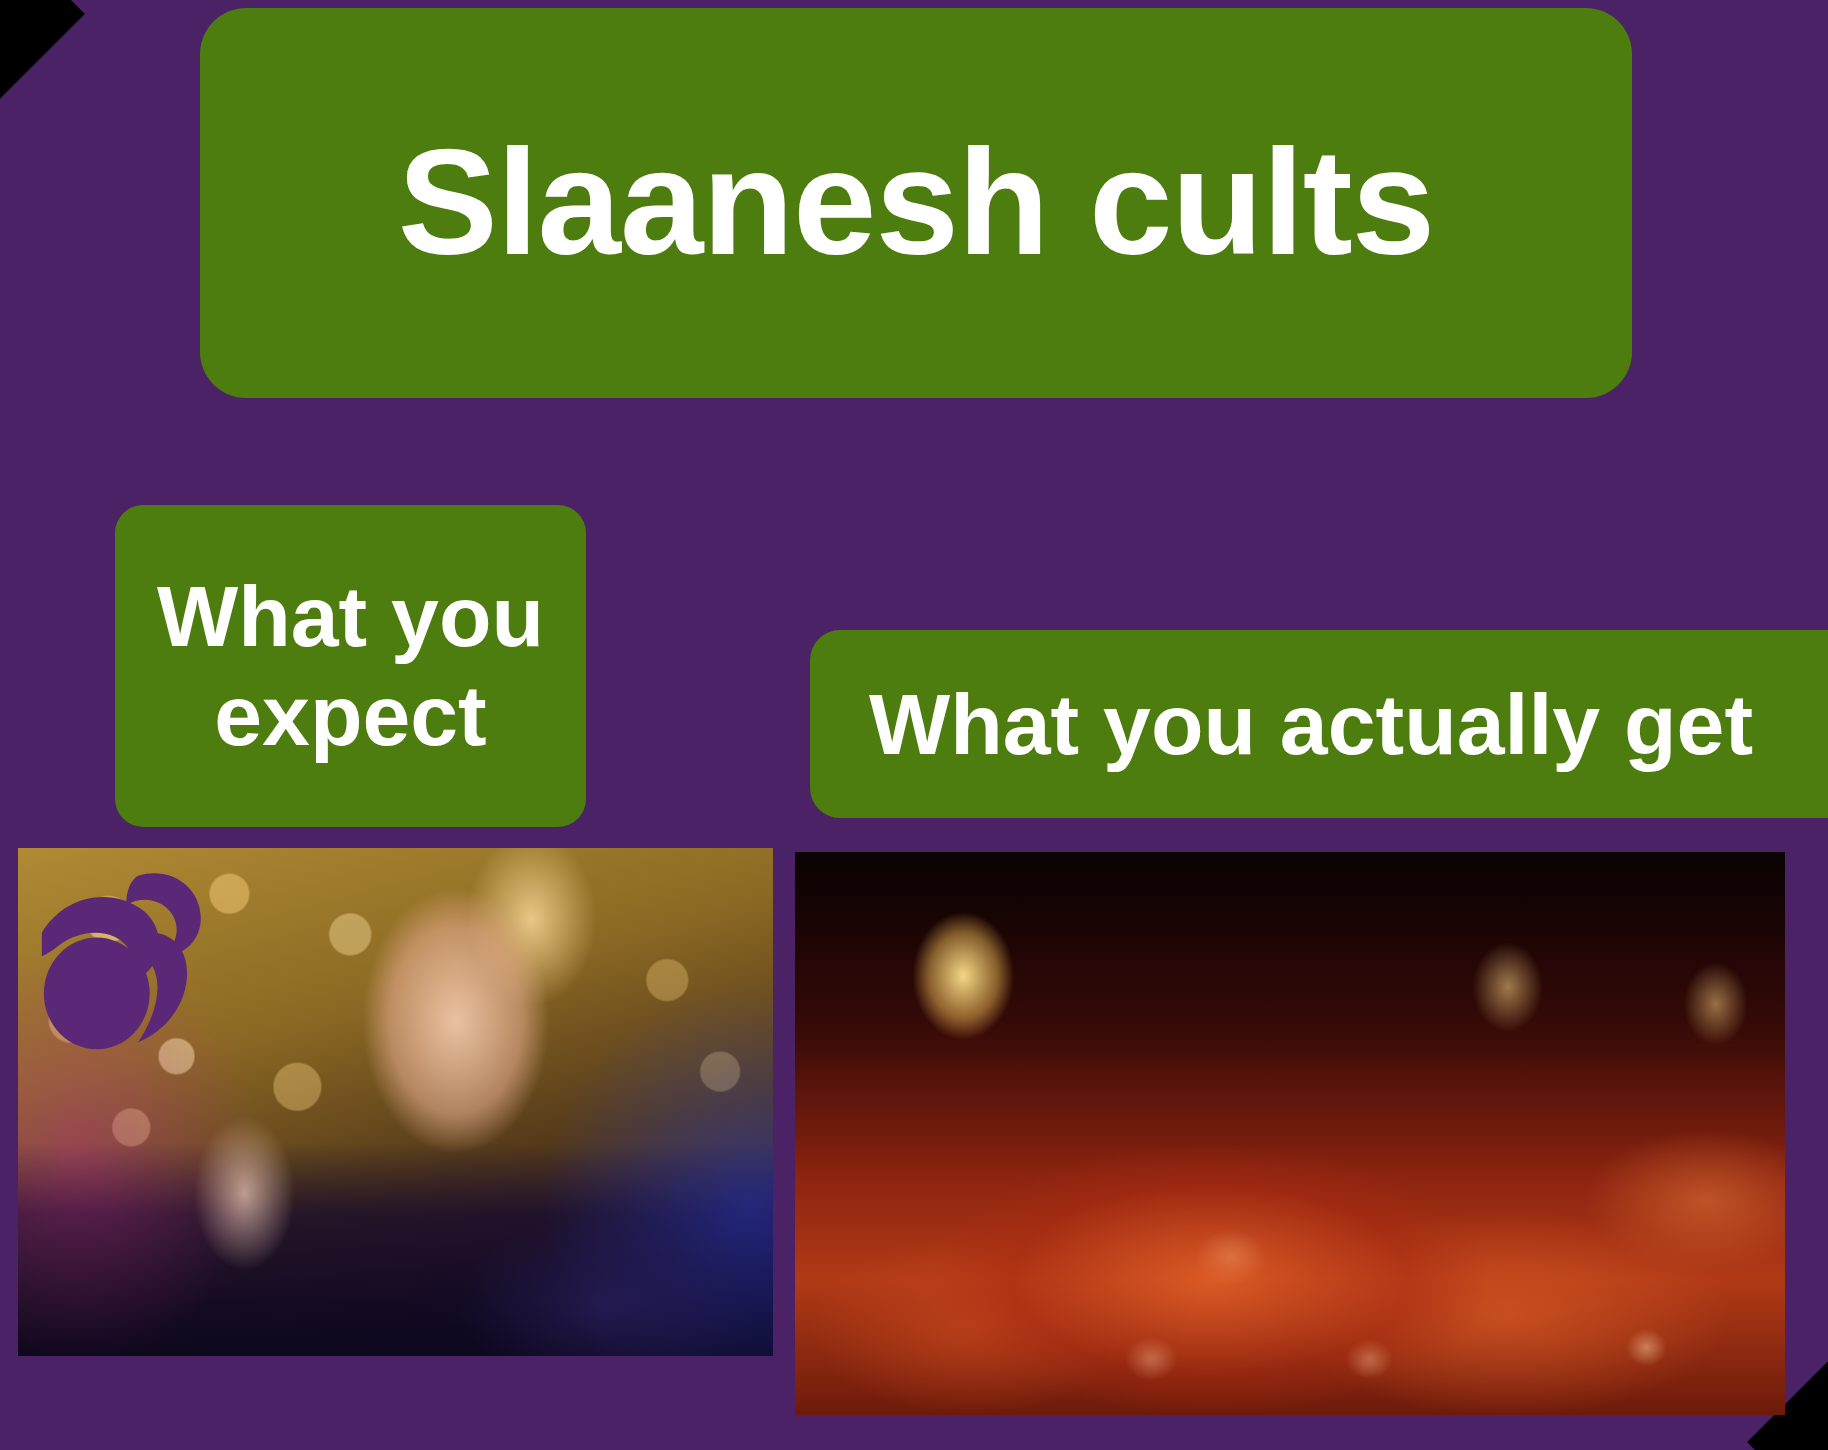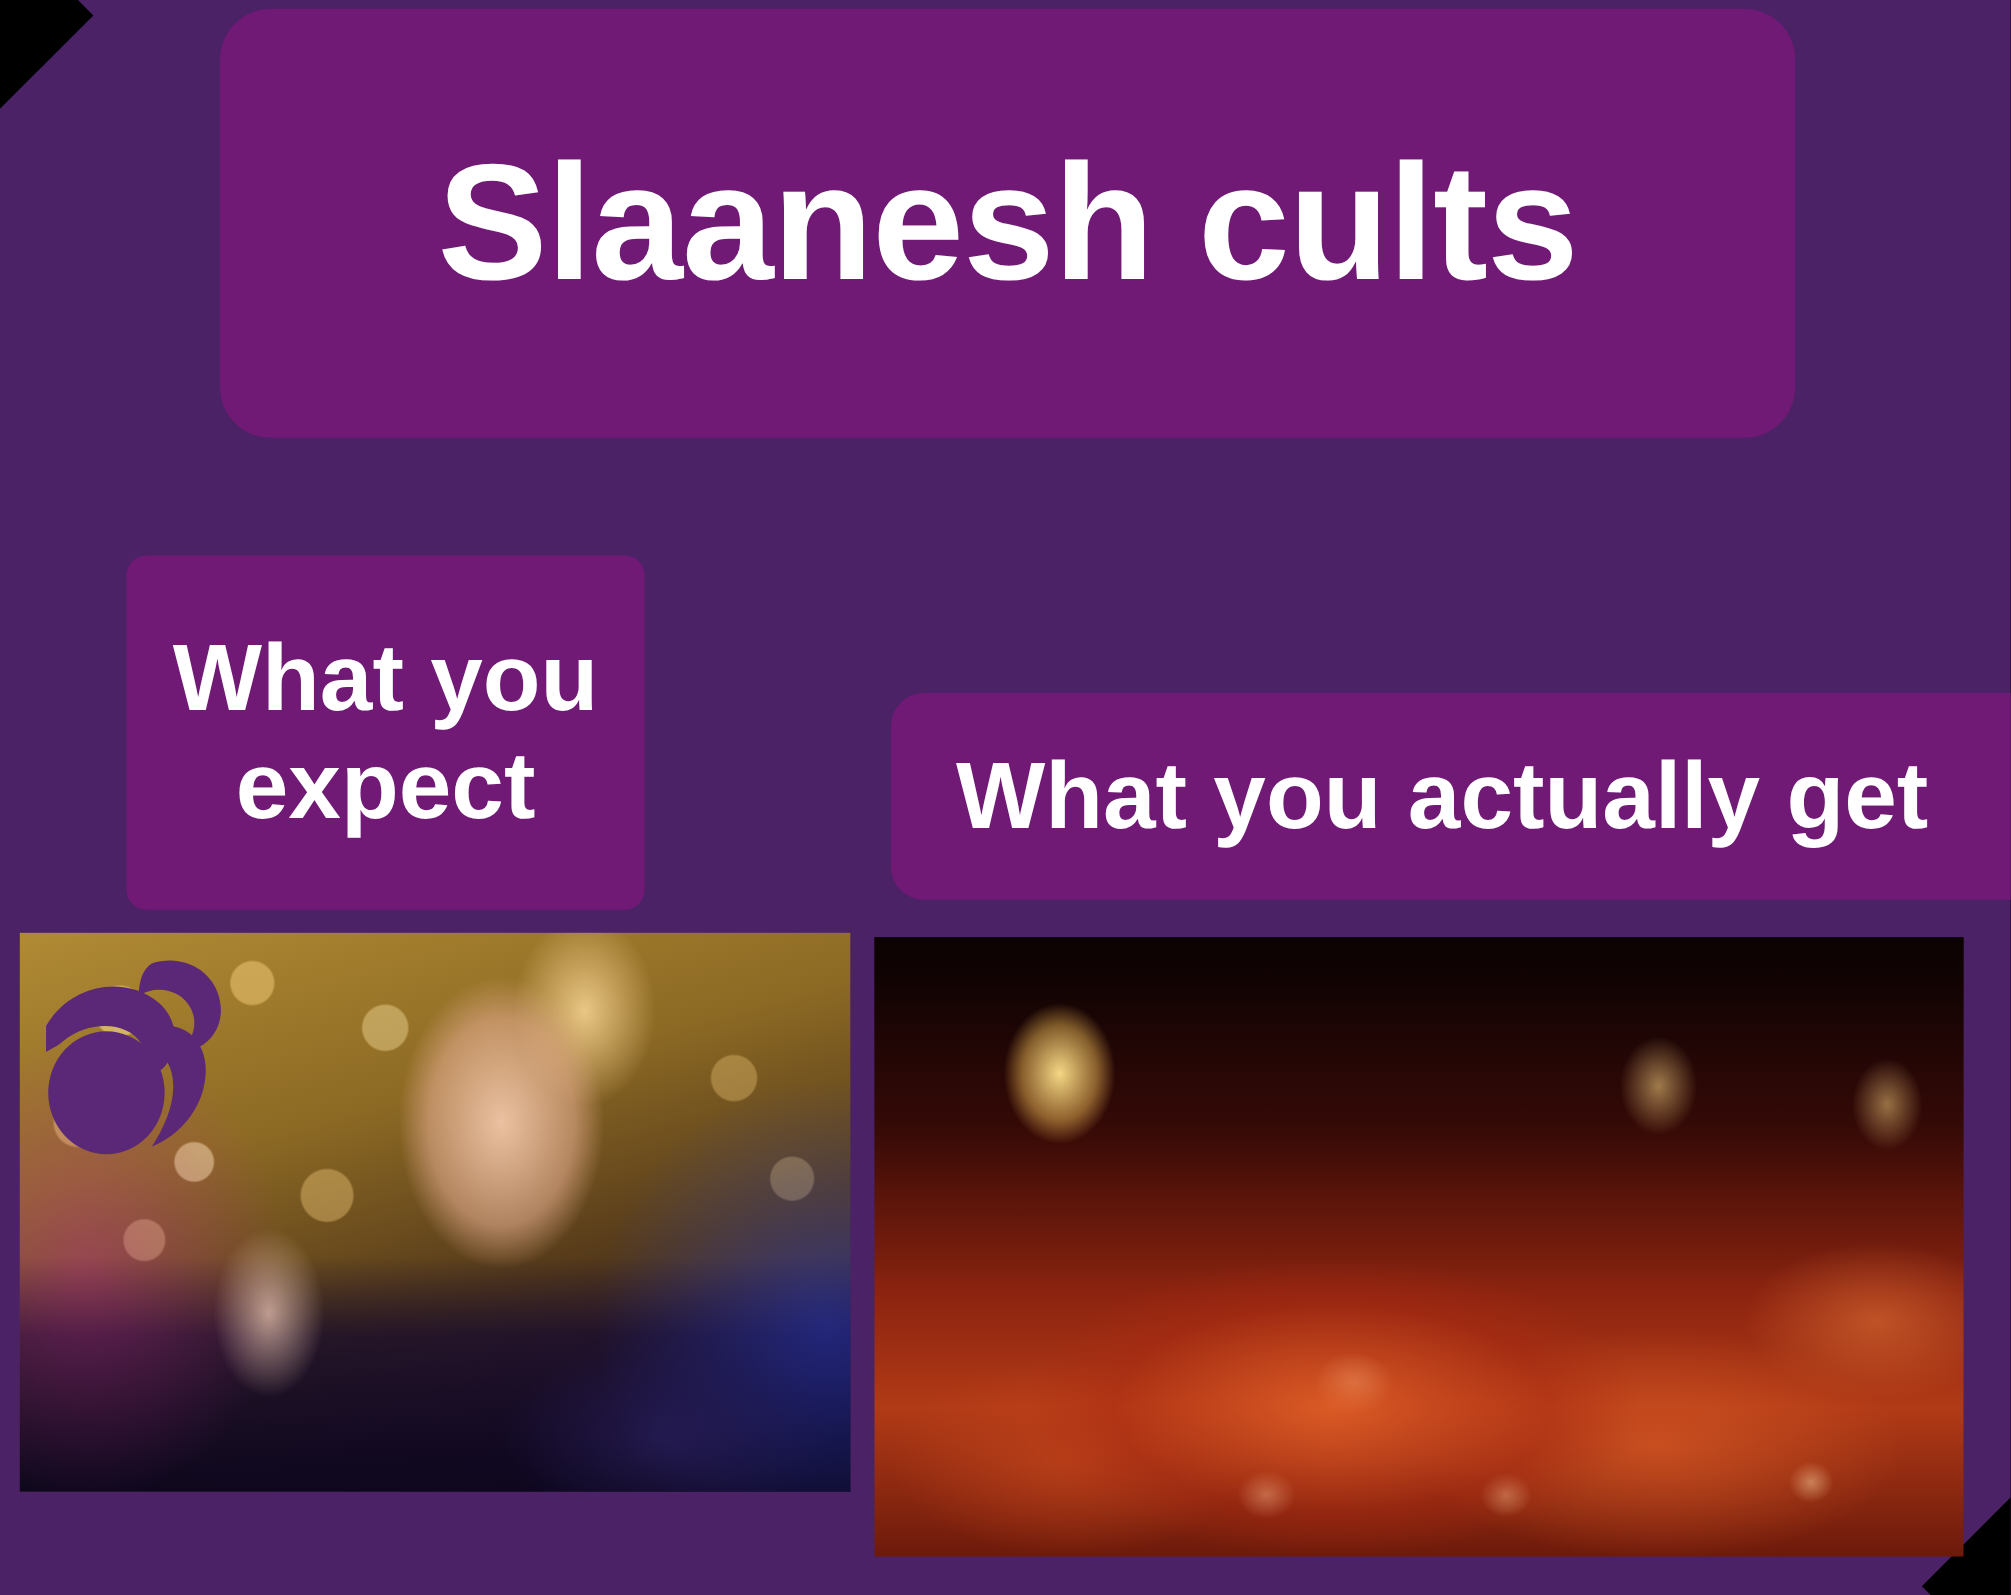--- a/index.html
+++ b/index.html
@@ -29,21 +29,21 @@
   }
   .corner-br {
     bottom: -52px; right: -64px;
     width: 120px; height: 120px;
     transform: rotate(45deg);
   }
 
   
   .caption-box {
     position: absolute;
-    background: #701a75;
+    background: #4d7c0f;
     border-radius: 42px;
     color: #ffffff;
     display: flex;
     align-items: center;
     box-sizing: border-box;
   }
 
   #title-box {
     left: 200px;
     top: 8px;
@@ -58,21 +58,21 @@
     line-height: 1.05;
     letter-spacing: -1px;
     white-space: nowrap;
   }
 
   #expect-box {
     left: 115px;
     top: 505px;
     width: 471px;
     height: 322px;
-    border-radius: 18px;
+    border-radius: 28px;
     justify-content: center;
     text-align: center;
     padding: 0 26px;
   }
   #expect-text {
     font-size: 86px;
     font-weight: 700;
     line-height: 1.15;
   }
 

